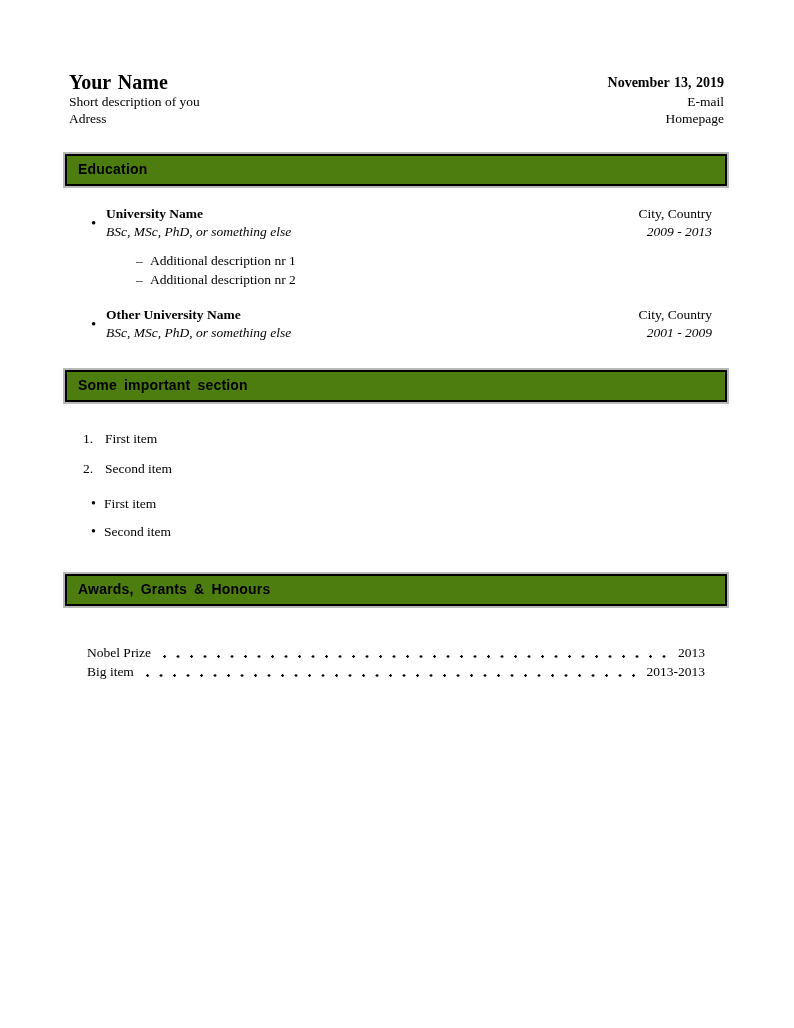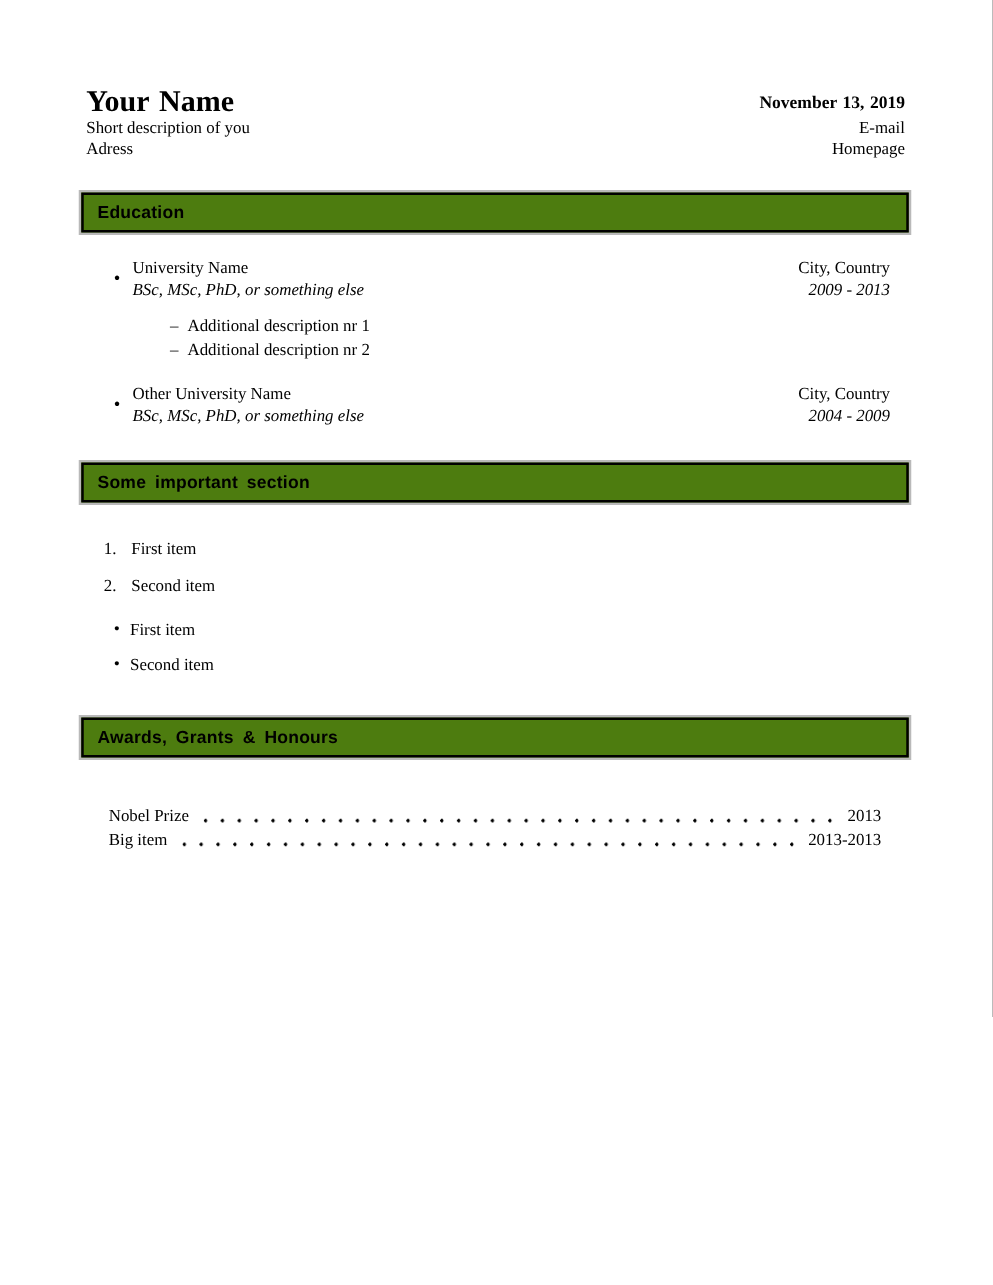--- a/index.html
+++ b/index.html
@@ -15,21 +15,21 @@
     font-size: 13.5px;
     padding: 72px 70px 40px 69px;
     overflow: hidden;
   }
 
   
   .header { display: flex; justify-content: space-between; align-items: flex-start; }
   .header-left { text-align: left; }
   .header-right { text-align: right; }
   .person-name {
-    font-size: 24px;
+    font-size: 20px;
     font-weight: bold;
     line-height: 21px;
     word-spacing: 2px;
   }
   .header-line { font-size: 13.5px; line-height: 17px; }
   .header-date {
     font-size: 14px;
     font-weight: bold;
     line-height: 21px;
     word-spacing: 1px;
@@ -63,21 +63,21 @@
     margin-left: 22px;
     width: 15px;
     height: 36px;
     display: flex;
     align-items: center;
     font-size: 15px;
   }
   .edu-main { flex: 1; }
   .edu-head { display: flex; justify-content: space-between; }
   .edu-col-right { text-align: right; }
-  .institution { font-weight: normal; line-height: 18px; }
+  .institution { font-weight: bold; line-height: 18px; }
   .degree { font-style: italic; line-height: 18px; }
   .location { line-height: 18px; }
   .years { font-style: italic; line-height: 18px; }
 
   .edu-details { margin-top: 10px; margin-bottom: 9px; }
   .edu-detail { display: flex; line-height: 19px; margin-left: 30px; }
   .detail-dash { width: 14px; }
 
   .entry-2 { margin-top: 8px; }
 
@@ -156,21 +156,21 @@
     <div class="edu-entry entry-2">
       <div class="edu-bullet">•</div>
       <div class="edu-main">
         <div class="edu-head">
           <div class="edu-col-left">
             <div class="institution">Other University Name</div>
             <div class="degree">BSc, MSc, PhD, or something else</div>
           </div>
           <div class="edu-col-right">
             <div class="location">City, Country</div>
-            <div class="years">2004 - 2009</div>
+            <div class="years">2001 - 2009</div>
           </div>
         </div>
       </div>
     </div>
 
   </div>
 
   <div class="section-frame frame-important">
     <div class="section-bar">Some important section</div>
   </div>

